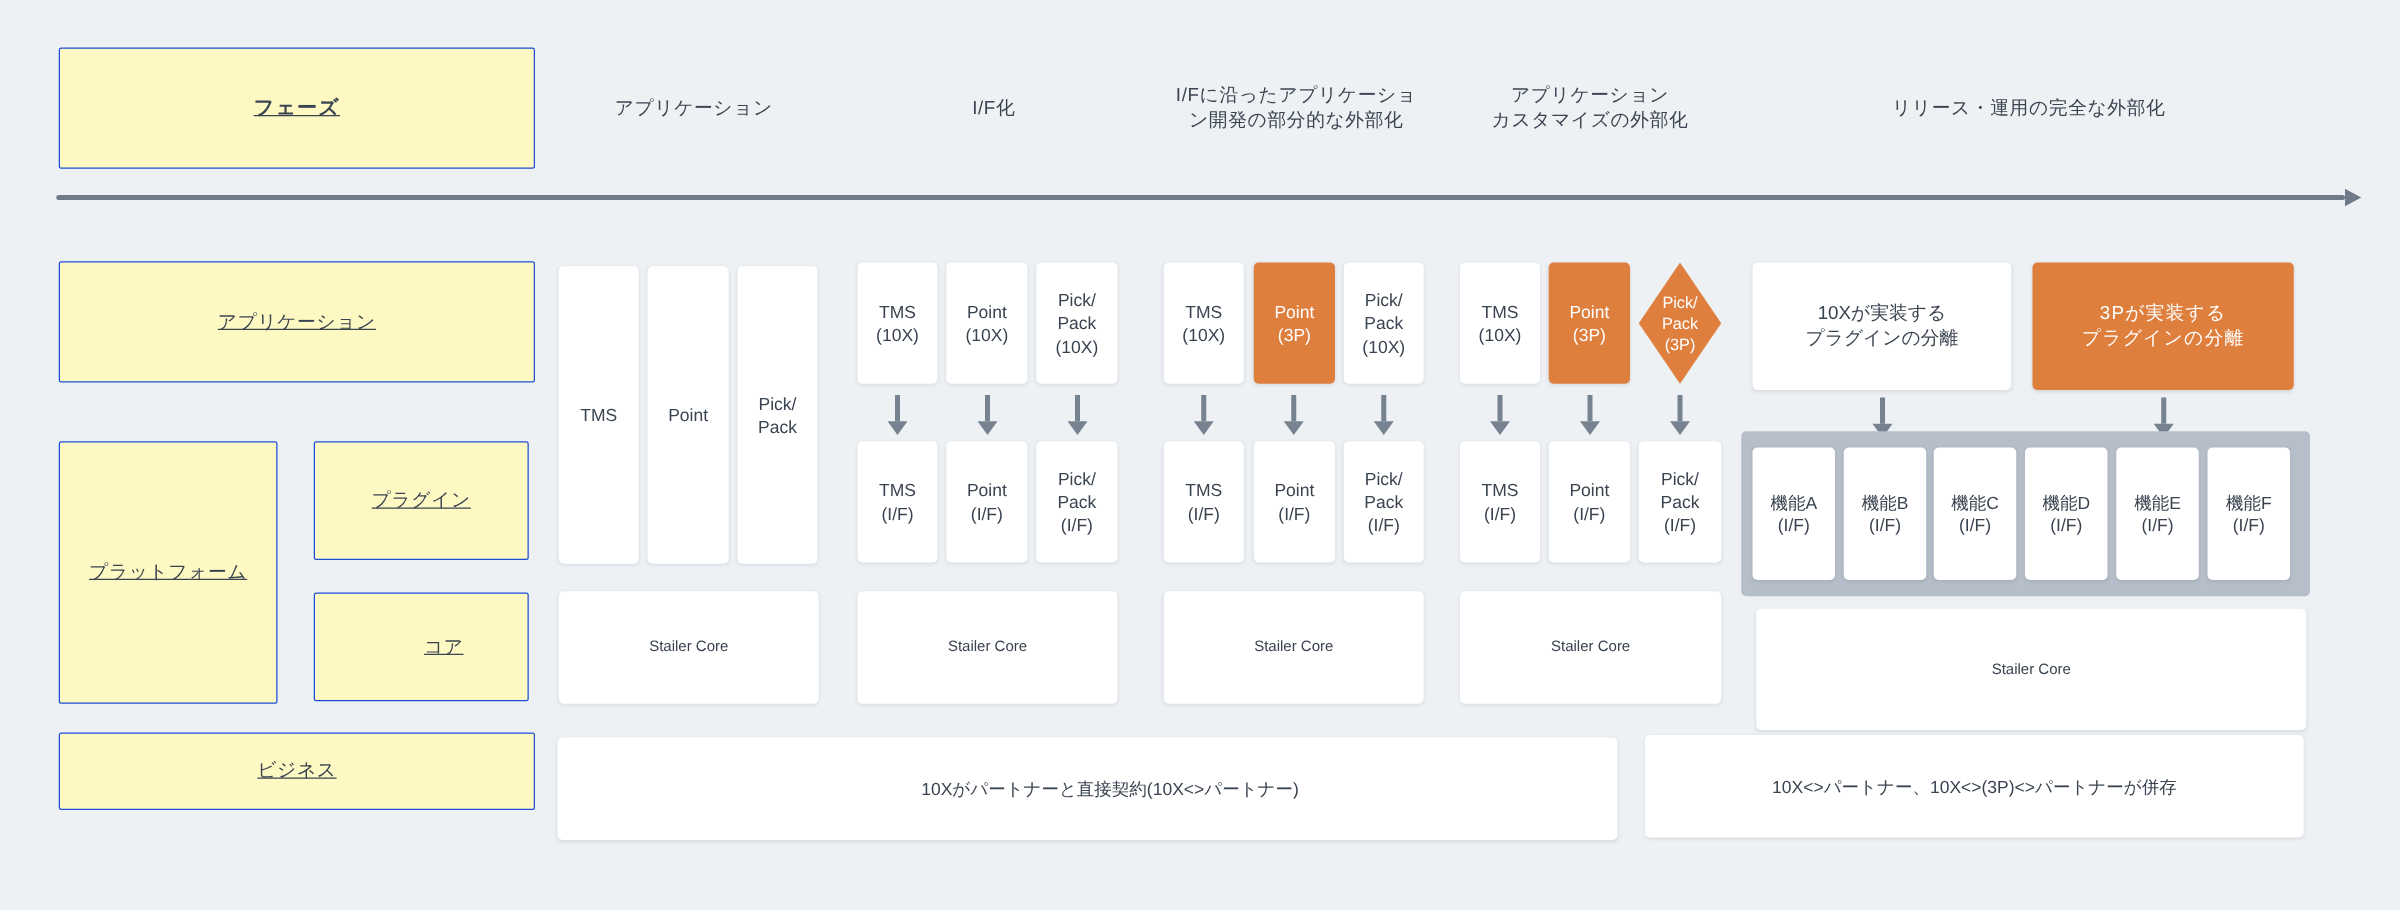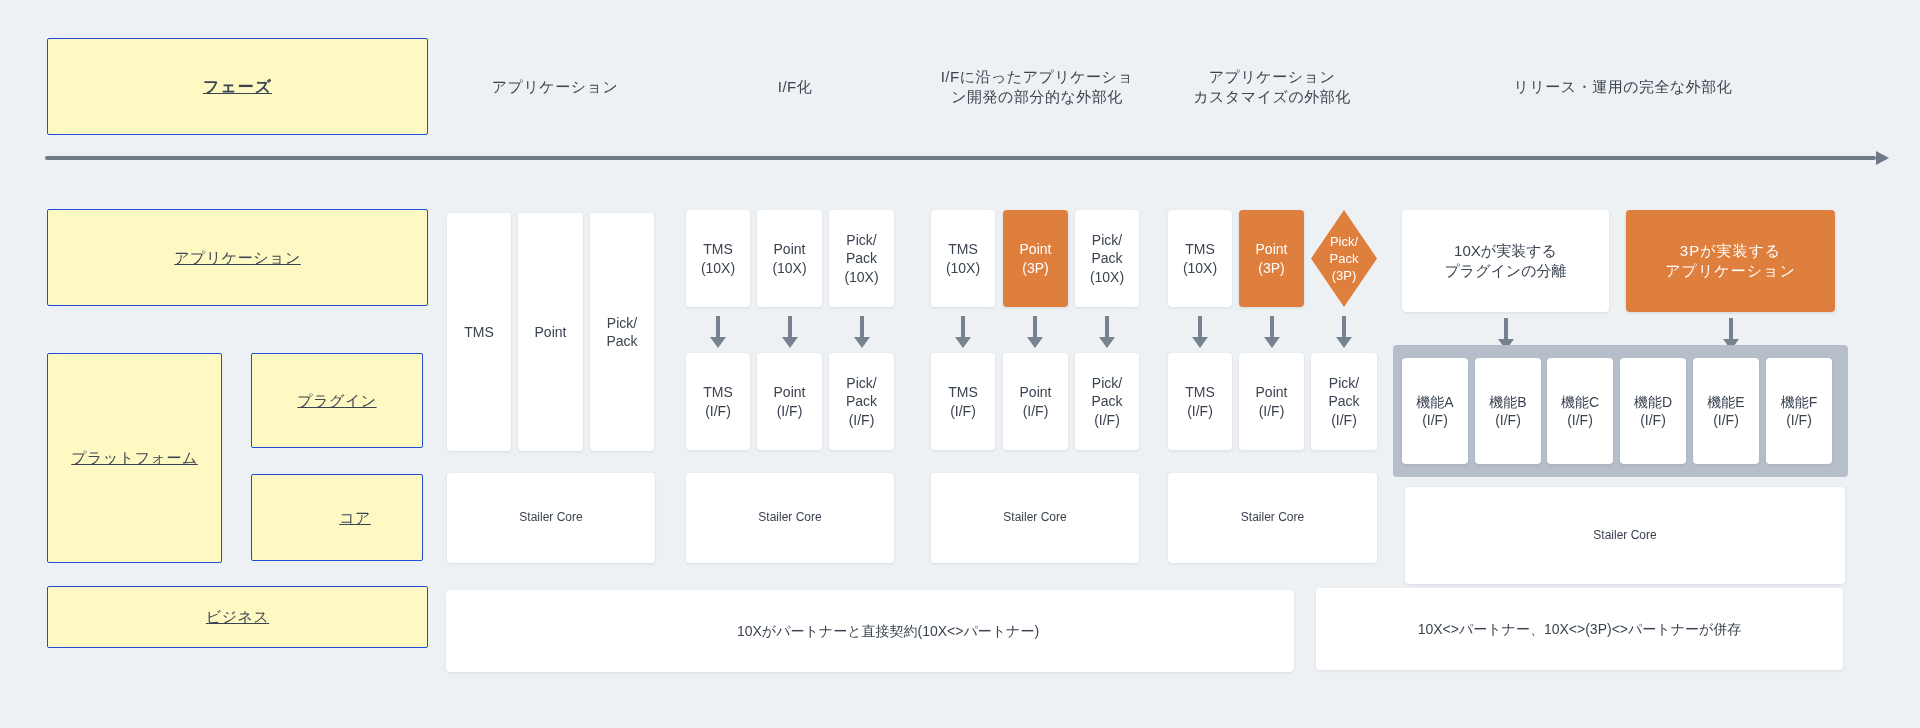--- a/index.html
+++ b/index.html
@@ -147,21 +147,21 @@
   <div class="abs flexc box-white lbl" style="left:1239px;top:353px;width:65px;height:97px;">Point
 (I/F)</div>
   <div class="abs flexc box-white lbl" style="left:1311px;top:353px;width:66px;height:97px;">Pick/
 Pack
 (I/F)</div>
   <div class="abs flexc box-white core-box lbl" style="left:1168px;top:473px;width:209px;height:90px;">Stailer Core</div>
 
   <div class="abs flexc box-white lbl" style="left:1402px;top:210px;width:207px;height:102px;font-size:15px;">10Xが実装する
 プラグインの分離</div>
   <div class="abs flexc box-orange lbl" style="left:1626px;top:210px;width:209px;height:102px;font-size:15px;letter-spacing:1px;">3Pが実装する
-アプリケーション</div>
+プラグインの分離</div>
   <div class="abs arr" style="left:1498px;top:318px;"></div>
   <div class="abs arr" style="left:1723px;top:318px;"></div>
 
   <div class="abs feature-wrap" style="left:1393px;top:345px;width:455px;height:132px;"></div>
   <div class="abs flexc box-white lbl" style="left:1402px;top:358px;width:66px;height:106px;">機能A
 (I/F)</div>
   <div class="abs flexc box-white lbl" style="left:1475px;top:358px;width:66px;height:106px;">機能B
 (I/F)</div>
   <div class="abs flexc box-white lbl" style="left:1547px;top:358px;width:66px;height:106px;">機能C
 (I/F)</div>

